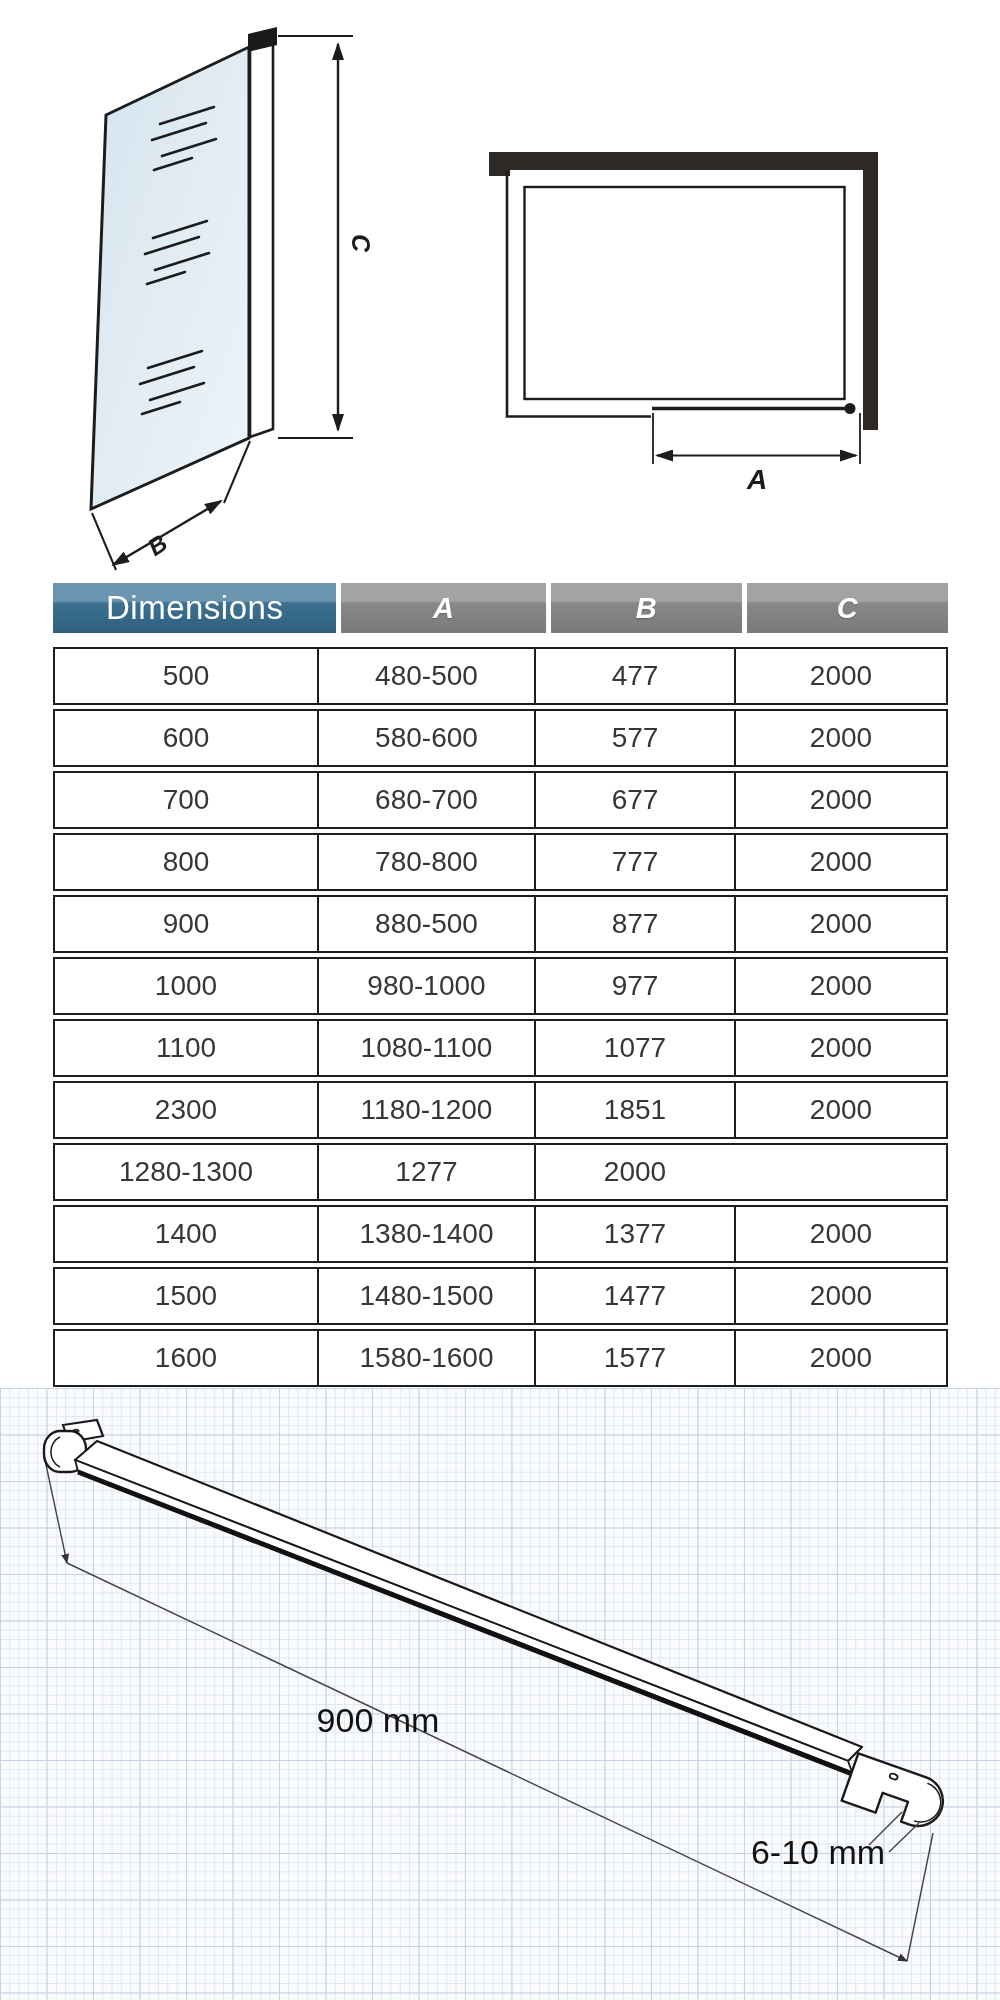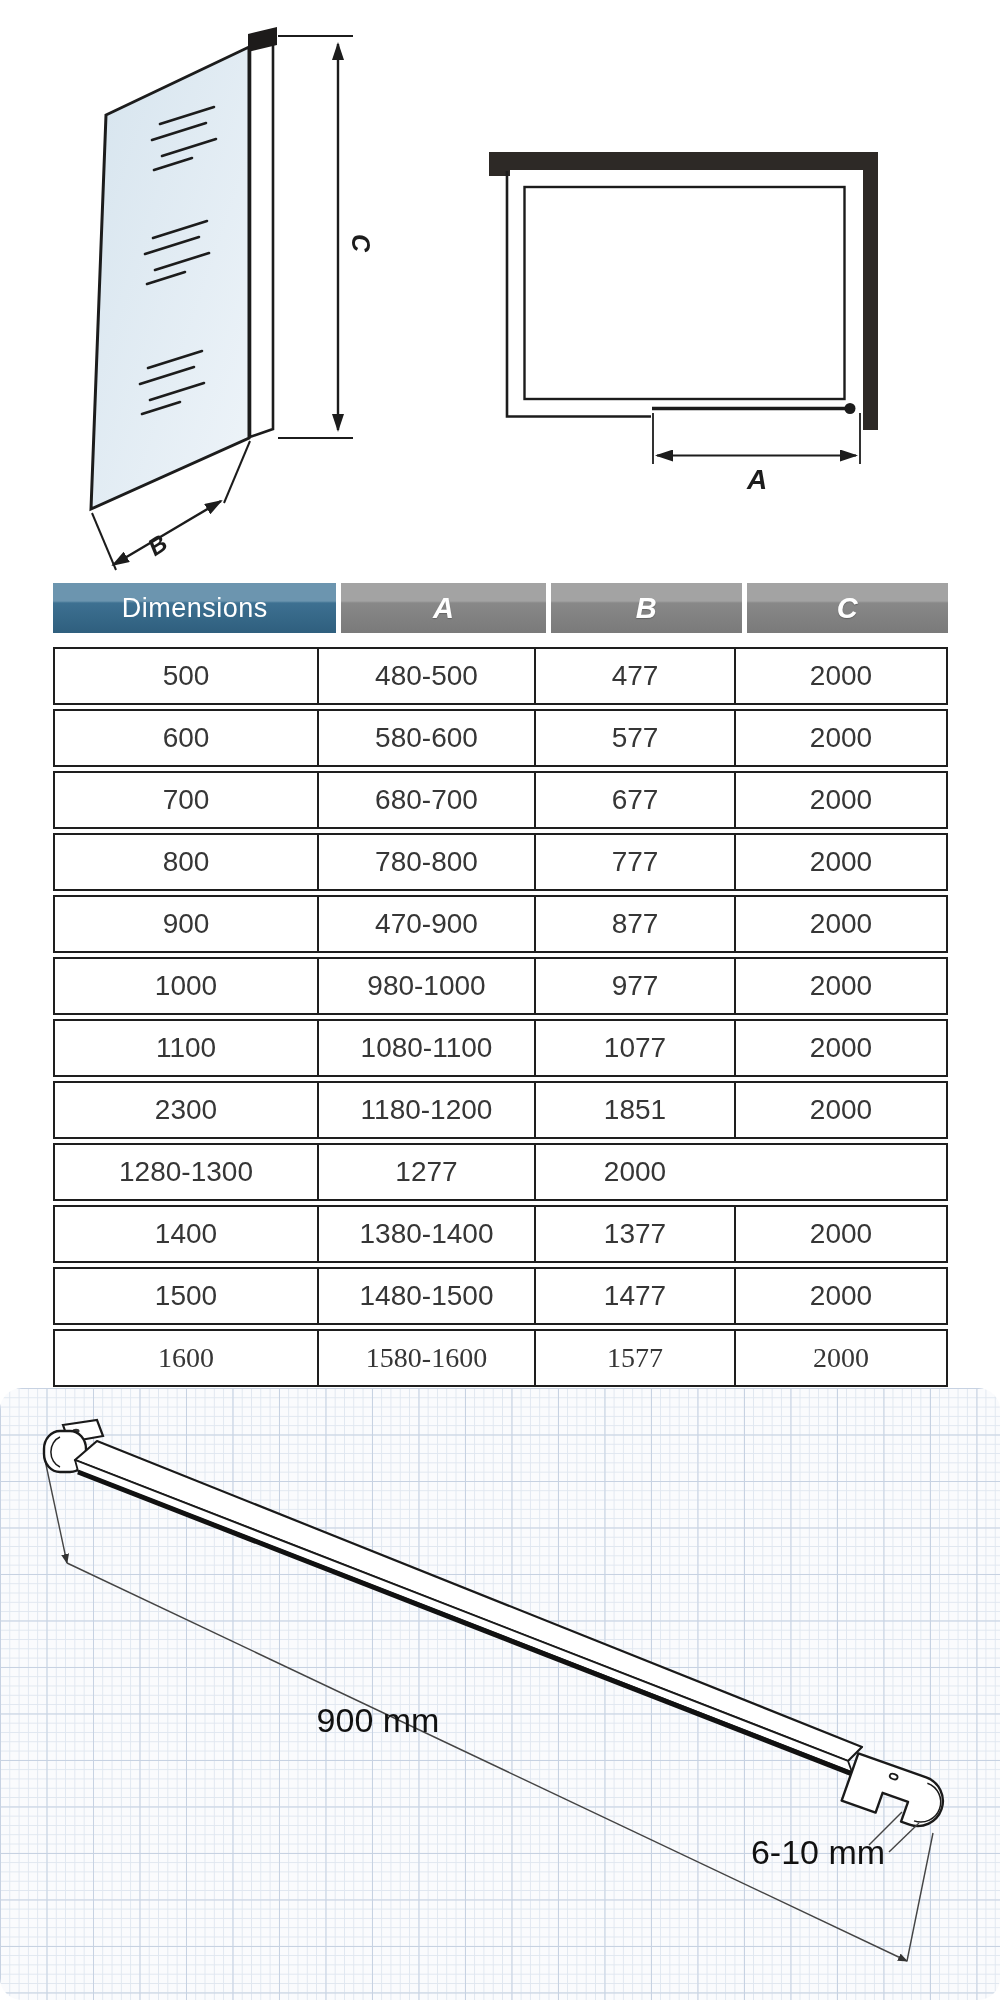--- a/index.html
+++ b/index.html
@@ -9,52 +9,51 @@
   }
   .top-diagrams{position:absolute;left:0;top:0;}
   
   .dim-table{position:absolute;left:53px;top:583px;width:895px;}
   .t-head{display:flex;gap:5px;height:50px;margin-bottom:14px;}
   .t-head .hcell{
     display:flex;align-items:center;justify-content:center;
     color:#ffffff;box-sizing:border-box;
   }
   .hcell.blue{
-    width:294px;font-size:27px;letter-spacing:.5px;
+    width:294px;font-size:33px;letter-spacing:.5px;
     background:linear-gradient(180deg,#6c95af 0%,#6c95af 36%,#3d7091 40%,#2f5f7e 100%);
     text-align:right;
   }
   .hcell.gray{
     font-weight:bold;font-style:italic;font-size:29px;
     text-shadow:0 1px 1px rgba(60,60,60,.45);
     background:linear-gradient(180deg,#a3a3a3 0%,#a3a3a3 36%,#888888 40%,#7a7a7a 100%);
   }
   .hcell.w2{width:212px}.hcell.w3{width:198px}.hcell.w4{width:209px}
   .t-row{
     display:grid;grid-template-columns:262px 217px 200px auto;
     height:58px;margin-bottom:4px;box-sizing:border-box;
     border:2.5px solid #1e1e1e;background:#fff;
   }
-  .t-row:last-child{margin-bottom:8px;font-family:Liberation Serif, serif;}
+  .t-row:last-child{margin-bottom:8px;}
   .t-row .cell{
     display:flex;align-items:center;justify-content:center;
     font-size:28px;color:#363636;box-sizing:border-box;
   }
   .t-row .cell + .cell{border-left:2.5px solid #1e1e1e;text-align:right;}
   
   .grid-section{
     position:absolute;left:0;top:1388px;width:1000px;height:612px;
     background-color:#fafbfd;
     background-image:
       linear-gradient(#c7d2e2 1px, transparent 1px),
       linear-gradient(90deg,#c7d2e2 1px, transparent 1px),
       linear-gradient(#e0e7f0 1px, transparent 1px),
       linear-gradient(90deg,#e0e7f0 1px, transparent 1px);
     background-size:46.5px 46.5px,46.5px 46.5px,9.3px 9.3px,9.3px 9.3px;
-    border-radius:22px;
   }
   .bar-svg{position:absolute;left:0;top:0;}
   svg text{font-family:"Liberation Sans", sans-serif;}
 </style>
 </head>
 <body>
 
 <svg class="top-diagrams" width="1000" height="583" viewBox="0 0 1000 583">
   <defs>
     <linearGradient id="glassGrad" x1="0" y1="0" x2="1" y2="1">
@@ -144,21 +143,21 @@
     <div class="cell">2000</div>
   </div>
   <div class="t-row">
     <div class="cell">800</div>
     <div class="cell">780-800</div>
     <div class="cell">777</div>
     <div class="cell">2000</div>
   </div>
   <div class="t-row">
     <div class="cell">900</div>
-    <div class="cell">470-900</div>
+    <div class="cell">880-500</div>
     <div class="cell">877</div>
     <div class="cell">2000</div>
   </div>
   <div class="t-row">
     <div class="cell">1000</div>
     <div class="cell">980-1000</div>
     <div class="cell">977</div>
     <div class="cell">2000</div>
   </div>
   <div class="t-row">

